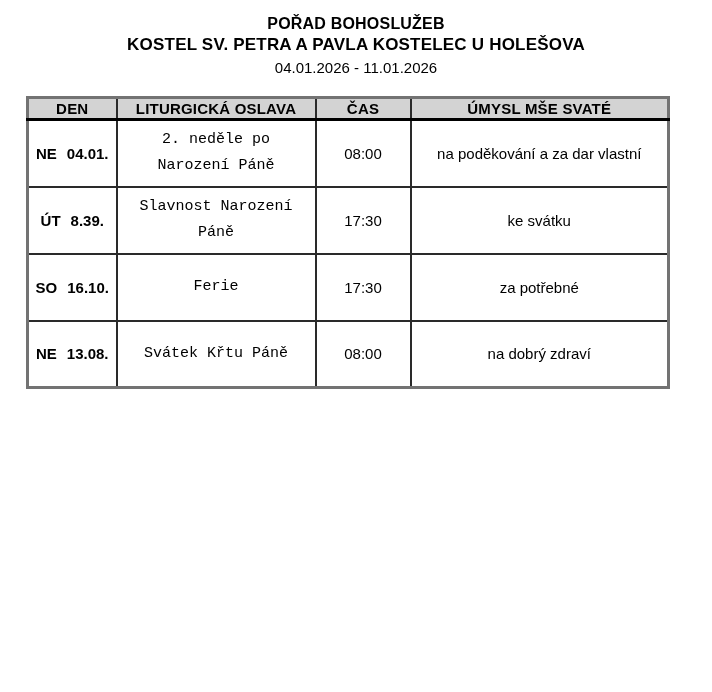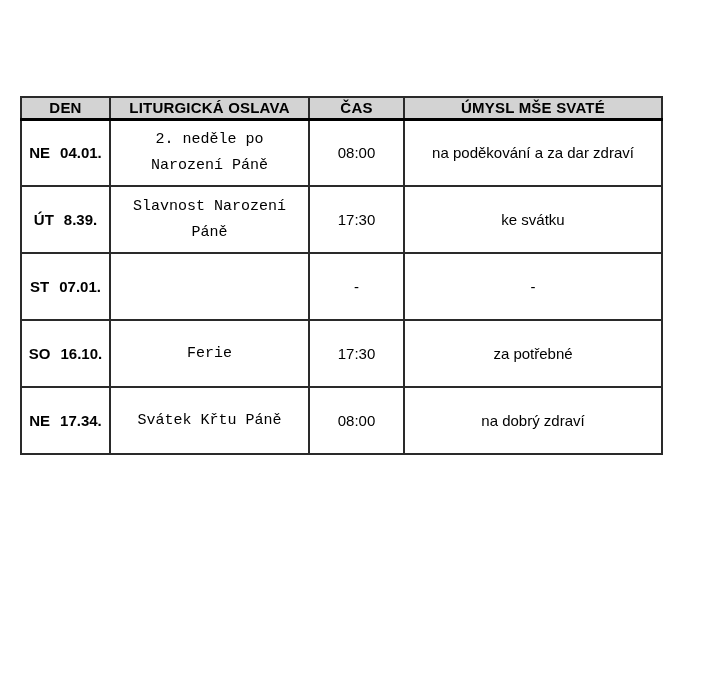--- a/index.html
+++ b/index.html
@@ -33,26 +33,26 @@
     letter-spacing: 0.2px;
   }
   .doc-daterange {
     font-size: 15px;
     font-weight: normal;
     line-height: 21px;
     margin-top: 1px;
   }
   table.schedule {
     position: absolute;
-    left: 20px;
+    left: 26px;
     top: 96px;
     width: 641px;
     border-collapse: collapse;
     table-layout: fixed;
-    border: 1px solid #737373;
+    border: 3px solid #737373;
   }
   table.schedule th, table.schedule td {
     border: 2px solid #2a2a2a;
     text-align: center;
     vertical-align: middle;
   }
   table.schedule th {
     background: #d3d3d3;
     font-size: 15px;
     font-weight: bold;
@@ -76,20 +76,25 @@
   col.c-den   { width: 89px; }
   col.c-lit   { width: 199px; }
   col.c-cas   { width: 95px; }
   col.c-umysl { width: 258px; }
 </style>
 </head>
 <body>
 
 <div class="page">
 
+  <div class="doc-header">
+    <div class="doc-title">POŘAD BOHOSLUŽEB</div>
+    <div class="doc-subtitle">KOSTEL SV. PETRA A PAVLA KOSTELEC U HOLEŠOVA</div>
+    <div class="doc-daterange">04.01.2026 - 11.01.2026</div>
+  </div>
 
   <table class="schedule">
     <colgroup>
       <col class="c-den">
         <col class="c-lit">
         <col class="c-cas">
         <col class="c-umysl">
     </colgroup>
     <thead>
       <tr>
@@ -99,56 +104,48 @@
         <th>ÚMYSL MŠE SVATÉ</th>
       </tr>
     </thead>
     <tbody id="schedule-body">
   <tr>
     <td class="day-cell">
       <span class="day-abbrev">NE</span><span class="day-date">04.01.</span>
     </td>
     <td class="celebration-cell">2. neděle po Narození Páně</td>
     <td class="time-cell">08:00</td>
-    <td class="intention-cell">na poděkování a za dar zdraví</td>
+    <td class="intention-cell">na poděkování a za dar vlastní</td>
   </tr>
 
 
   <tr>
     <td class="day-cell">
       <span class="day-abbrev">ÚT</span><span class="day-date">8.39.</span>
     </td>
     <td class="celebration-cell">Slavnost Narození Páně</td>
     <td class="time-cell">17:30</td>
     <td class="intention-cell">ke svátku</td>
   </tr>
 
-  <tr>
-    <td class="day-cell">
-      <span class="day-abbrev">ST</span><span class="day-date">07.01.</span>
-    </td>
-    <td class="celebration-cell"></td>
-    <td class="time-cell">-</td>
-    <td class="intention-cell">-</td>
-  </tr>
 
 
 
   <tr>
     <td class="day-cell">
       <span class="day-abbrev">SO</span><span class="day-date">16.10.</span>
     </td>
     <td class="celebration-cell">Ferie</td>
     <td class="time-cell">17:30</td>
     <td class="intention-cell">za potřebné</td>
   </tr>
 
   <tr>
     <td class="day-cell">
-      <span class="day-abbrev">NE</span><span class="day-date">17.34.</span>
+      <span class="day-abbrev">NE</span><span class="day-date">13.08.</span>
     </td>
     <td class="celebration-cell">Svátek Křtu Páně</td>
     <td class="time-cell">08:00</td>
     <td class="intention-cell">na dobrý zdraví</td>
   </tr>
 </tbody>
   </table>
 
 </div>
 

